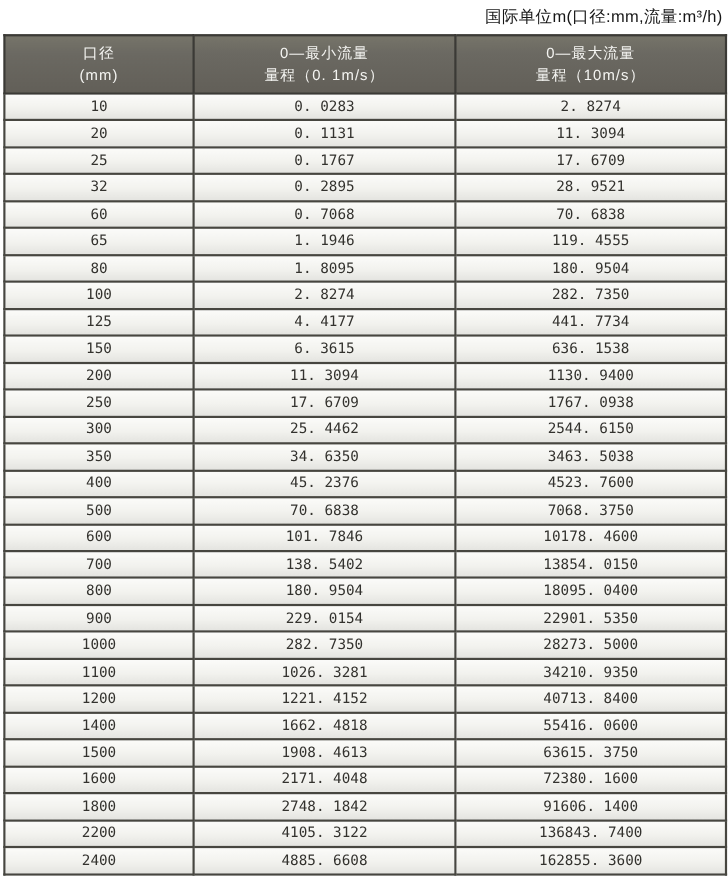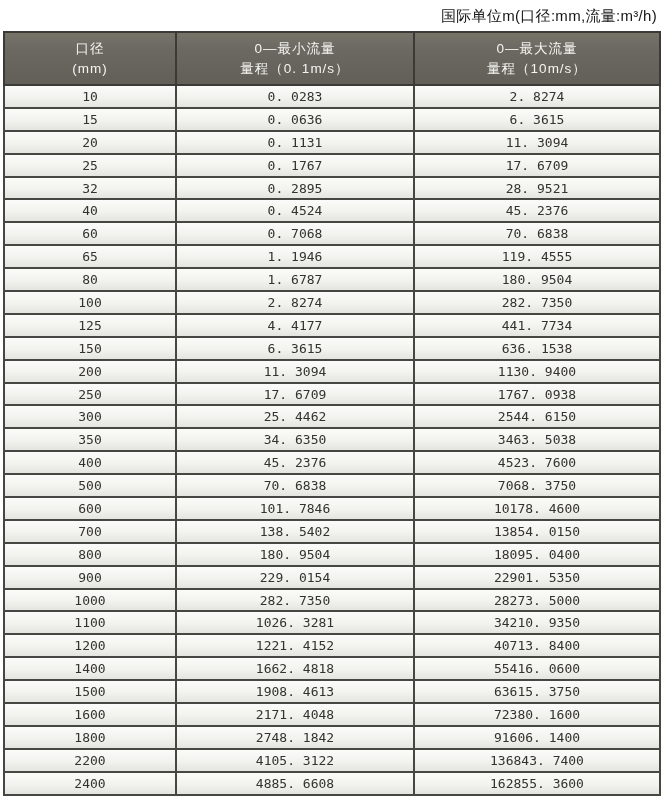--- a/index.html
+++ b/index.html
@@ -92,57 +92,47 @@
         </th>
       </tr>
     </thead>
     <tbody id="table-body">
         <tr>
           <td>10</td>
           <td>0. 0283</td>
           <td>2. 8274</td>
         </tr>
         <tr>
-          <td>15</td>
-          <td>0. 0636</td>
-          <td>6. 3615</td>
-        </tr>
-        <tr>
           <td>20</td>
           <td>0. 1131</td>
           <td>11. 3094</td>
         </tr>
         <tr>
           <td>25</td>
           <td>0. 1767</td>
           <td>17. 6709</td>
         </tr>
         <tr>
           <td>32</td>
           <td>0. 2895</td>
           <td>28. 9521</td>
         </tr>
         <tr>
-          <td>40</td>
-          <td>0. 4524</td>
-          <td>45. 2376</td>
-        </tr>
-        <tr>
           <td>60</td>
           <td>0. 7068</td>
           <td>70. 6838</td>
         </tr>
         <tr>
           <td>65</td>
           <td>1. 1946</td>
           <td>119. 4555</td>
         </tr>
         <tr>
           <td>80</td>
-          <td>1. 6787</td>
+          <td>1. 8095</td>
           <td>180. 9504</td>
         </tr>
         <tr>
           <td>100</td>
           <td>2. 8274</td>
           <td>282. 7350</td>
         </tr>
         <tr>
           <td>125</td>
           <td>4. 4177</td>

